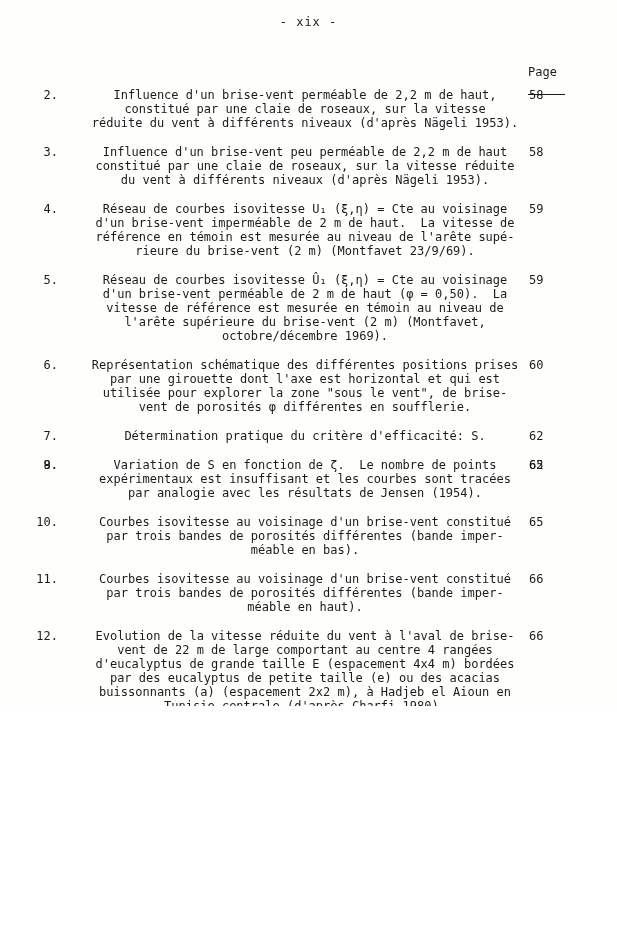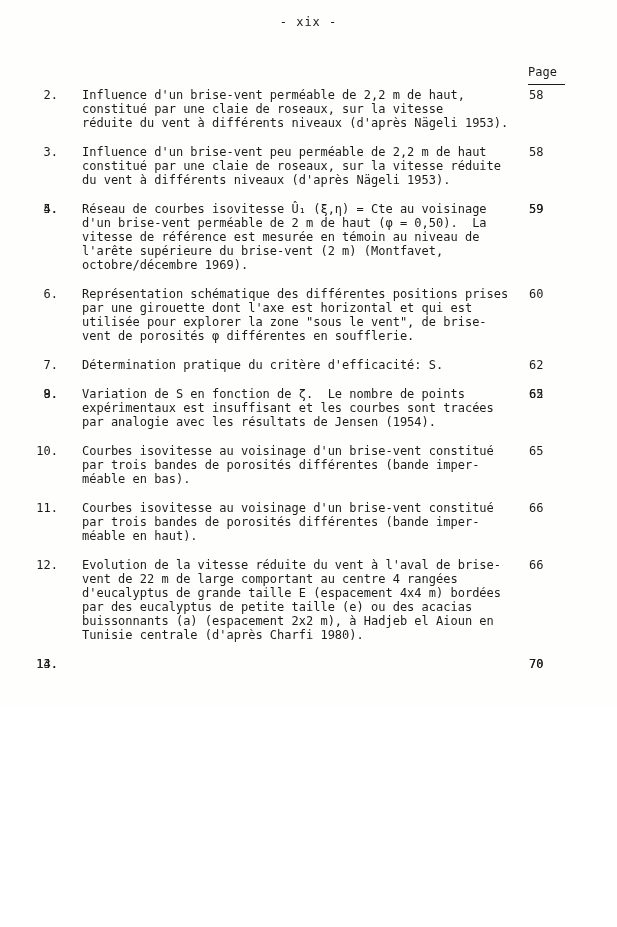--- a/index.html
+++ b/index.html
@@ -33,21 +33,21 @@
   }
   .page-col-header {
     position: absolute;
     top: 65px;
     left: 528px;
   }
   .page-col-header .underlined {
     display: inline-block;
     border-bottom: 1.5px solid #1b1b1b;
     padding-right: 8px;
-    padding-bottom: 5px;
+    padding-bottom: 15px;
   }
   .entries {
     position: absolute;
     top: 88px;
     left: 0;
     width: 617px;
   }
   .row {
     position: relative;
     margin-bottom: 15px;
@@ -57,20 +57,21 @@
     left: 0;
     top: 0;
     width: 58px;
     text-align: right;
     white-space: pre;
   }
   .caption {
     margin-left: 82px;
     width: 446px;
     white-space: pre-wrap;
+    text-align: center;
   }
   .pageno {
     position: absolute;
     left: 529px;
     top: 0;
     width: 50px;
   }
 </style>
 </head>
 <body>
@@ -93,20 +94,24 @@
     </div>
       <div class="row">
       <div class="num">3.</div>
       <div class="caption">Influence d'un brise-vent peu perméable de 2,2 m de haut
 constitué par une claie de roseaux, sur la vitesse réduite
 du vent à différents niveaux (d'après Nägeli 1953).</div>
       <div class="pageno">58</div>
     </div>
       <div class="row">
       <div class="num">4.</div>
+      <div class="caption">Réseau de courbes isovitesse U₁ (ξ,η) = Cte au voisinage
+d'un brise-vent imperméable de 2 m de haut.  La vitesse de
+référence en témoin est mesurée au niveau de l'arête supé-
+rieure du brise-vent (2 m) (Montfavet 23/9/69).</div>
       <div class="pageno">59</div>
     </div>
       <div class="row">
       <div class="num">5.</div>
       <div class="caption">Réseau de courbes isovitesse Û₁ (ξ,η) = Cte au voisinage
 d'un brise-vent perméable de 2 m de haut (φ = 0,50).  La
 vitesse de référence est mesurée en témoin au niveau de
 l'arête supérieure du brise-vent (2 m) (Montfavet,
 octobre/décembre 1969).</div>
       <div class="pageno">59</div>

